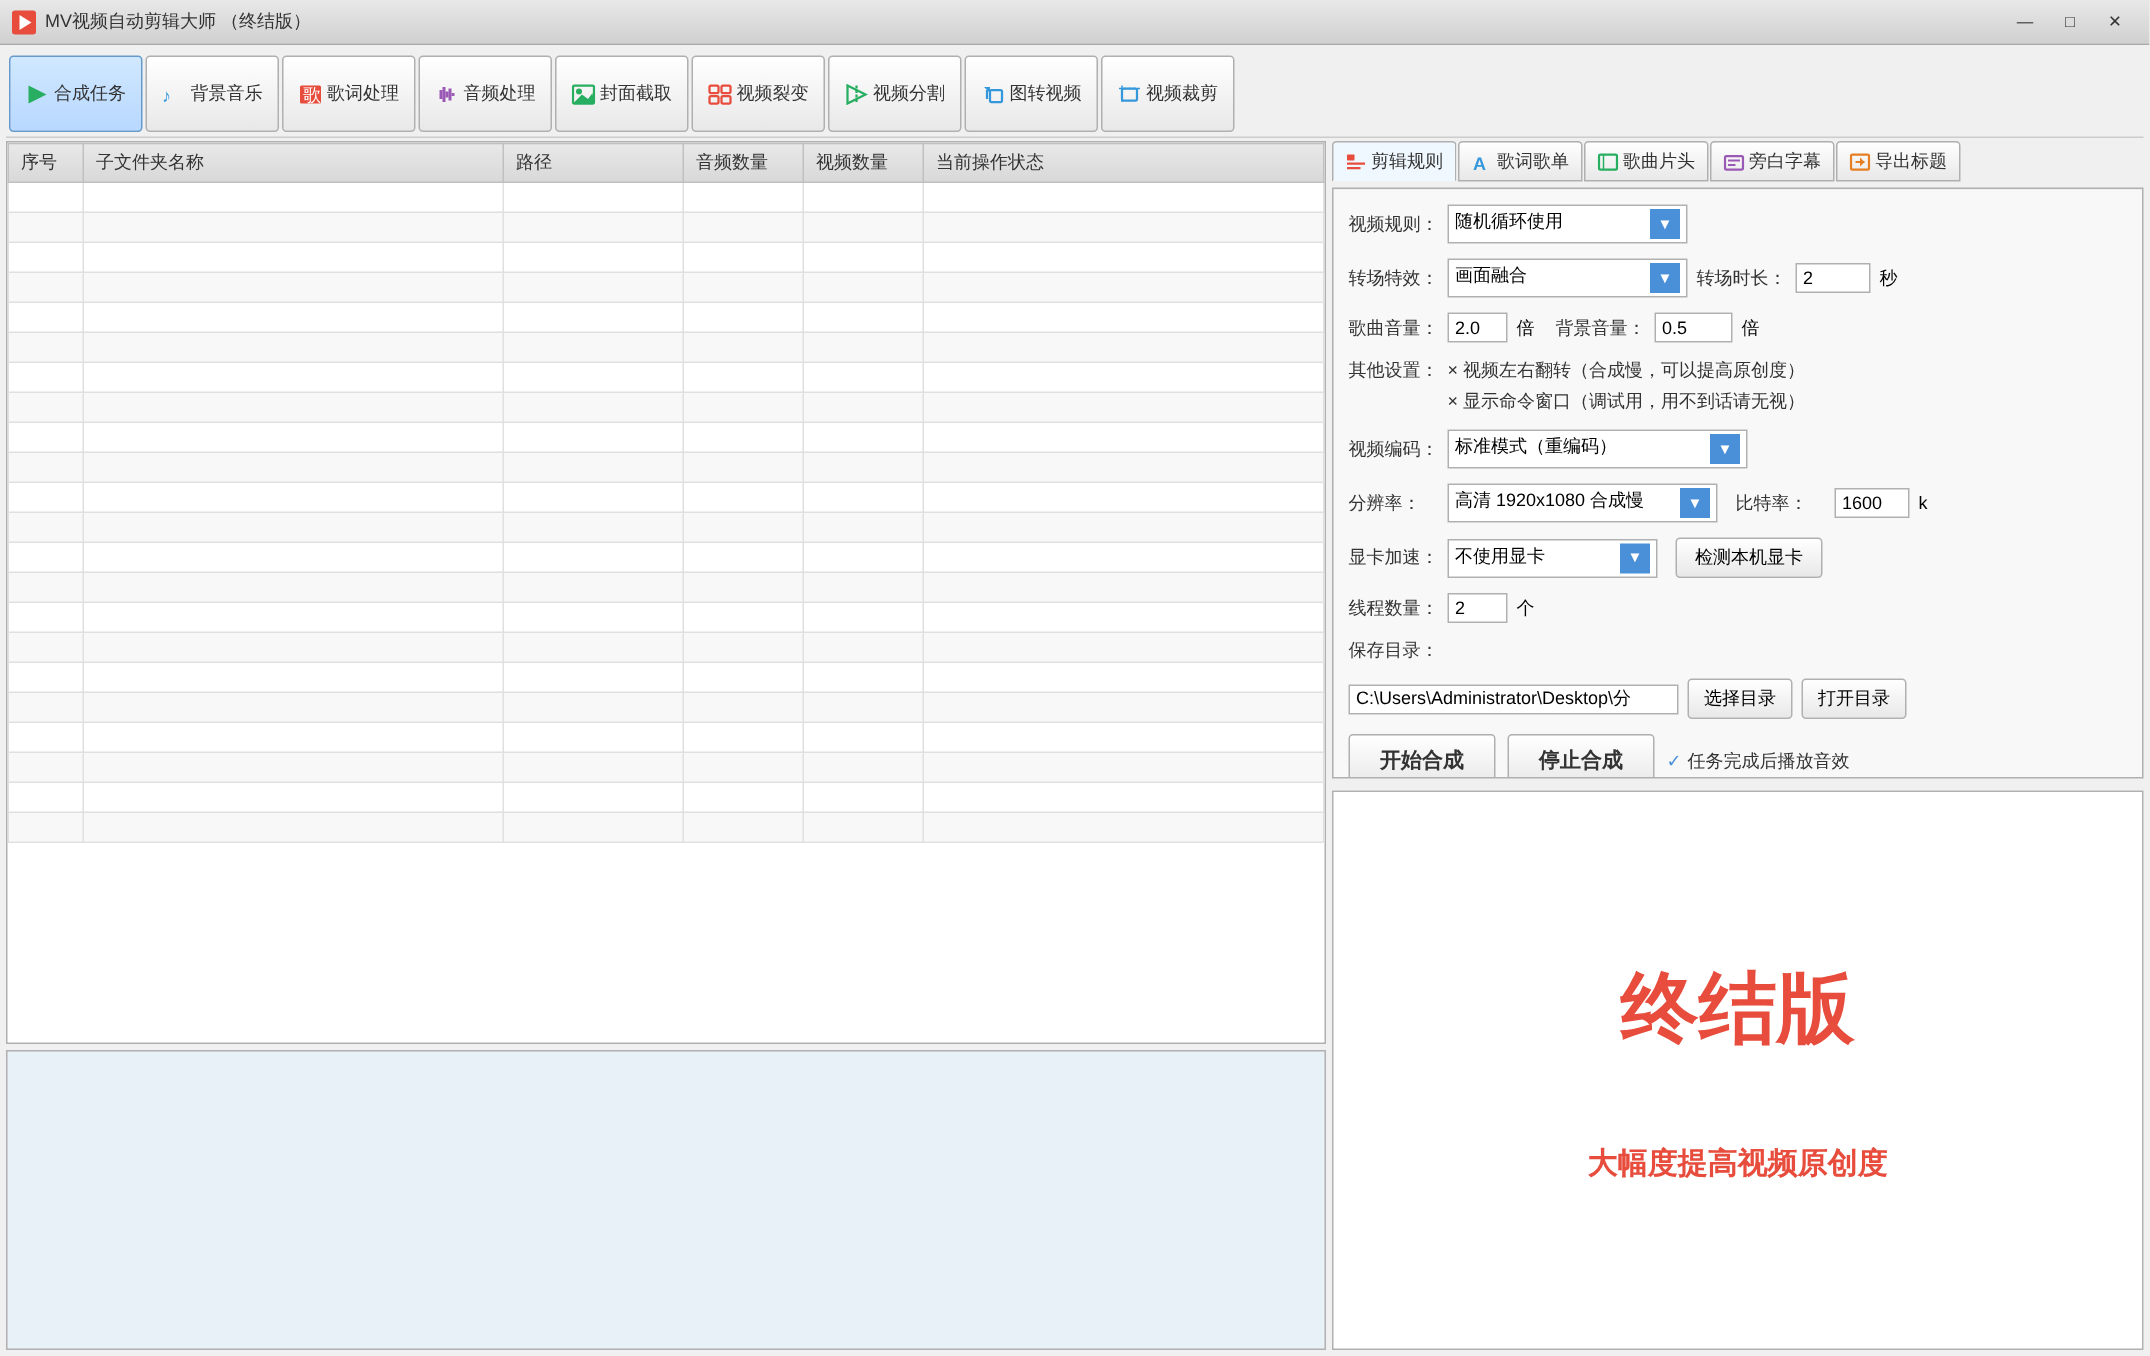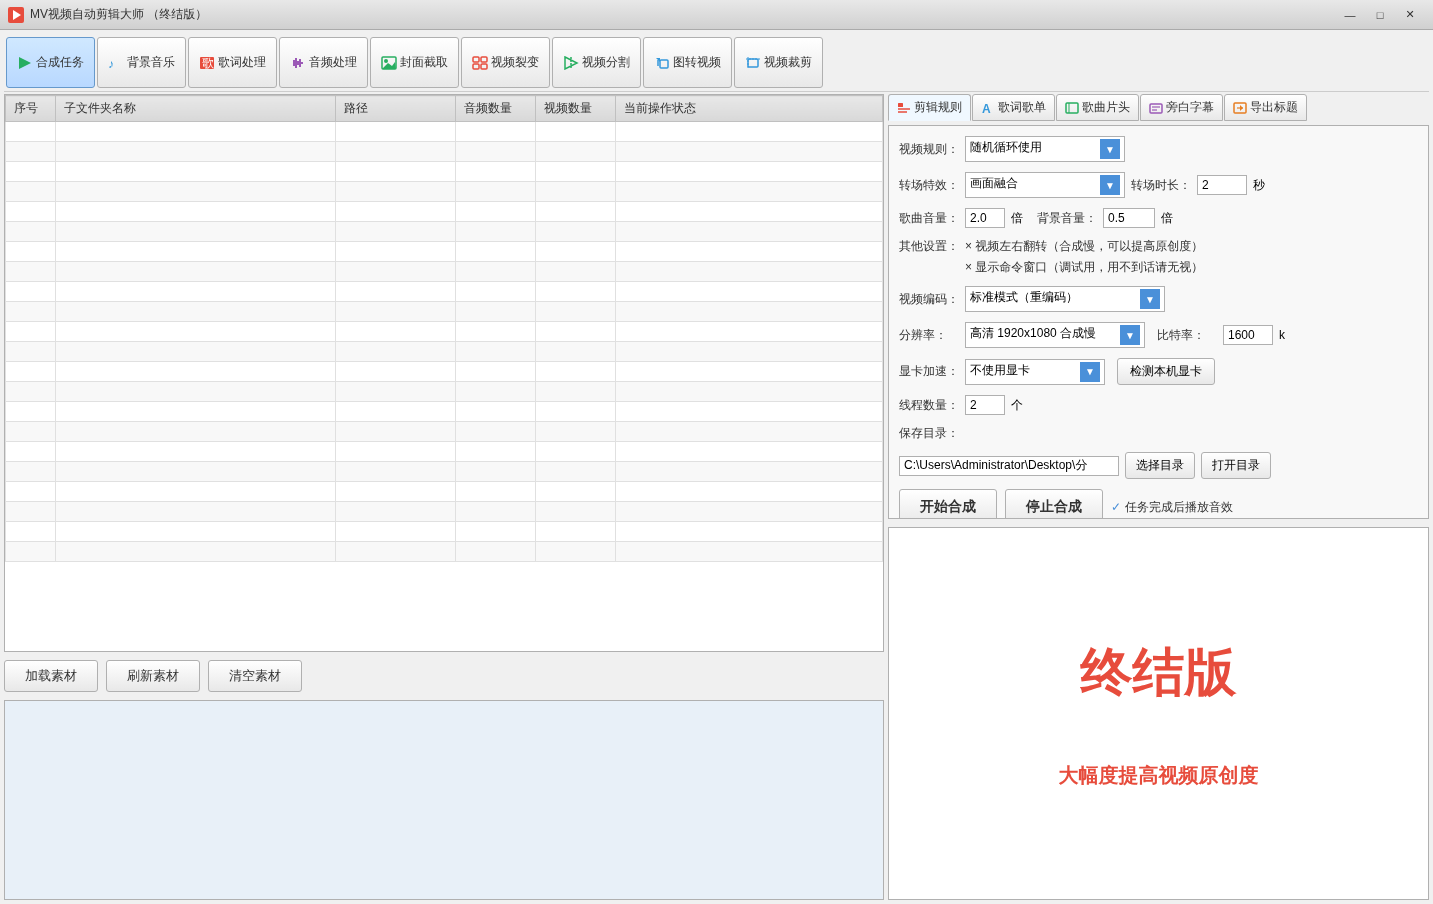--- a/index.html
+++ b/index.html
@@ -521,25 +521,20 @@
                 <td></td>
                 <td></td>
                 <td></td>
                 <td></td>
                 <td></td>
               </tr>
           </tbody>
         </table>
       </div>
 
-      <div class="bottom-buttons">
-        <button class="action-btn">加载素材</button>
-        <button class="action-btn">刷新素材</button>
-        <button class="action-btn">清空素材</button>
-      </div>
 
       <div class="bottom-info-area" style="height: 200px; flex-shrink: 0;">
         <div class="bottom-left" style="flex: 1 1 0%; width: 100%;"></div>
       </div>
 
     </div>
 
     <div class="right-panel">
 
       <div class="right-tabs">

